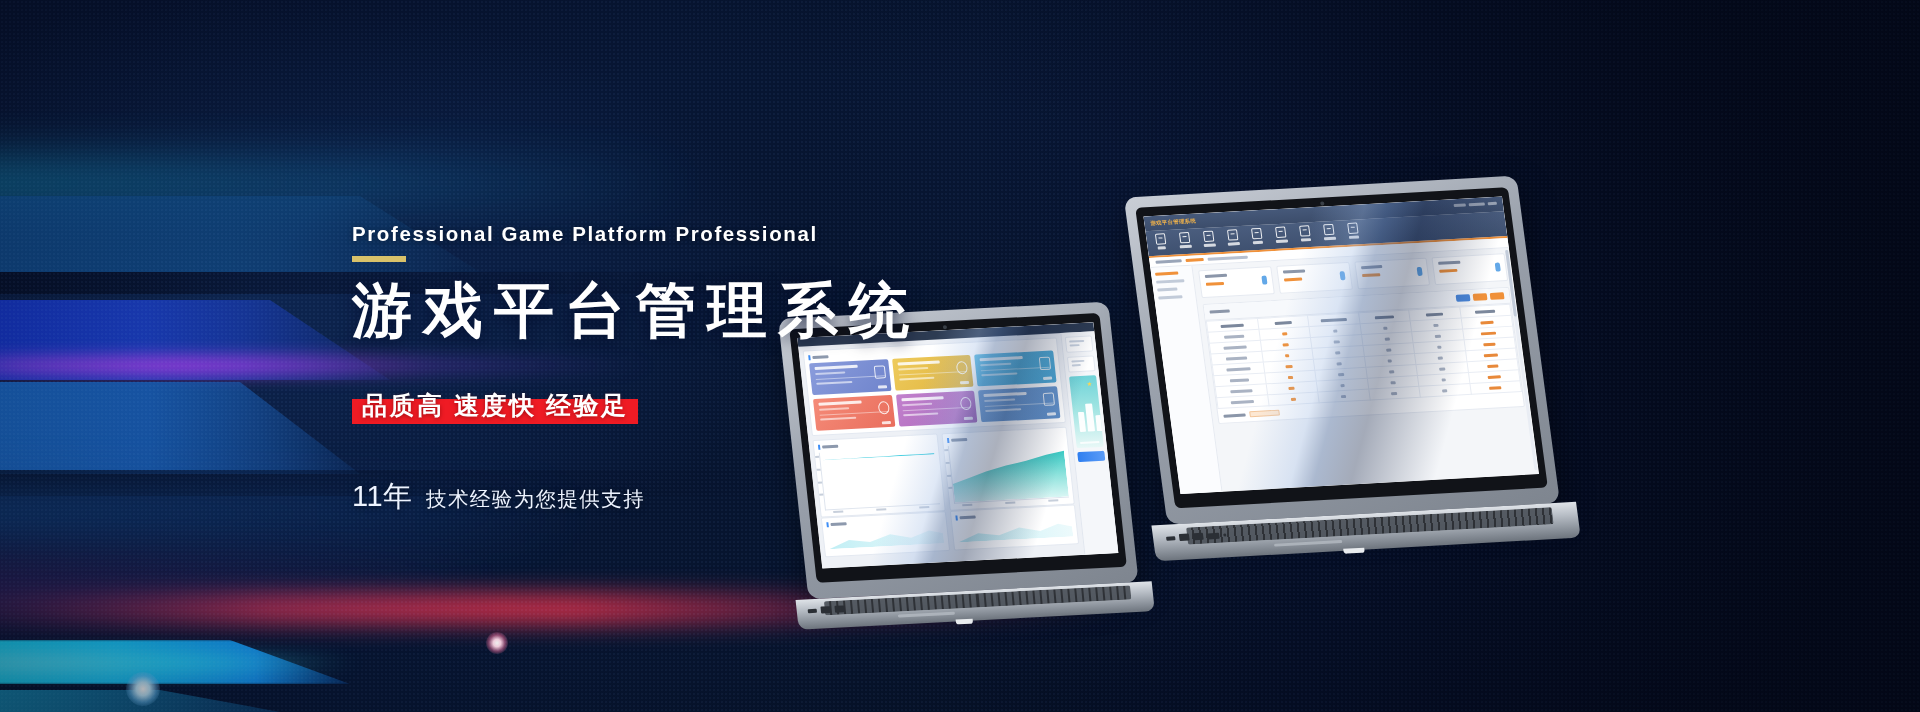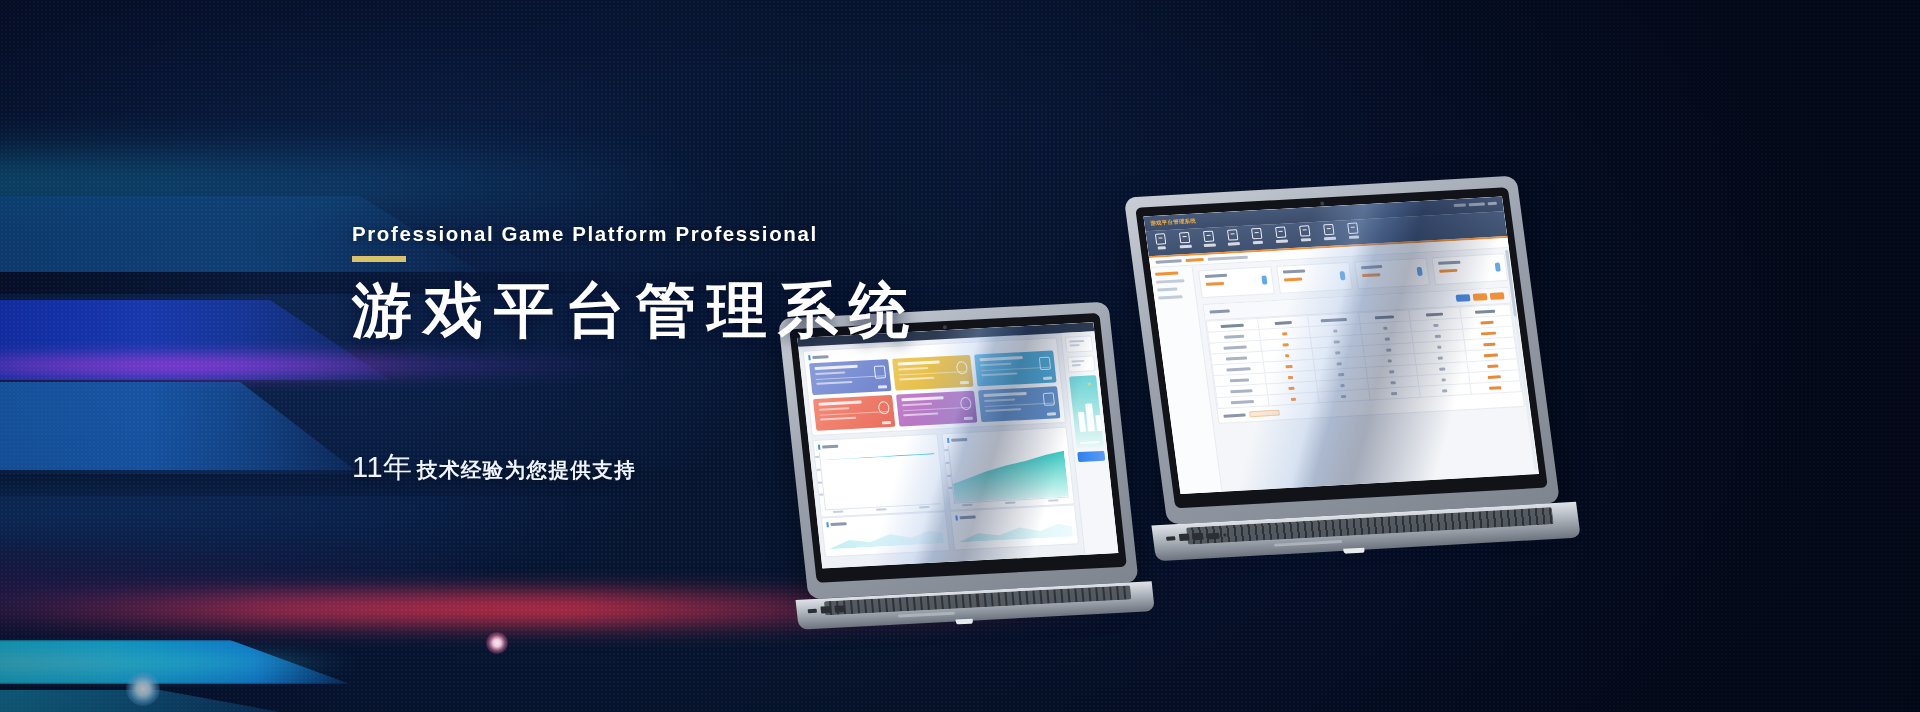--- a/index.html
+++ b/index.html
@@ -72,21 +72,21 @@
     position:relative; color:#ffffff; font-size:25px; font-weight:bold;
     letter-spacing:2.5px; white-space:nowrap;
     text-shadow:0 1px 4px rgba(90,0,0,.55);
   }
 
   .tagline{
     margin-top:52px; color:#eef4ff; white-space:nowrap;
     text-shadow:0 1px 6px rgba(0,0,0,.5);
   }
   .tagline .yrs{ font-size:29px; font-weight:300; letter-spacing:.5px; }
-  .tagline .sub{ font-size:20.5px; font-weight:700; letter-spacing:1.4px; }
+  .tagline .sub{ font-size:20.5px; font-weight:400; letter-spacing:1.4px; margin-left:9px; }
 
   
   .laptops{ position:absolute; left:0; top:0; width:1920px; height:712px; }
 
   .lap{ position:absolute; }
 
   .lid{
     position:relative;
     background:linear-gradient(160deg,#c9ced6 0%,#9ba2ad 40%,#7e858f 100%);
     border-radius:12px; padding:11px 10px 16px 10px;
@@ -804,20 +804,21 @@
 
   </div>
 
   <div class="copy">
     <div class="eyebrow">Professional Game Platform Professional</div>
     <div class="rule"></div>
     <div class="headline">游戏平台管理系统</div>
 
     <div class="badge">
       <span class="bar"></span>
+      <span class="txt">品质高  速度快  经验足</span>
     </div>
 
     <div class="tagline">
       <span class="yrs">11年</span>
       <span class="sub">技术经验为您提供支持</span>
     </div>
   </div>
 
 </div>
 

